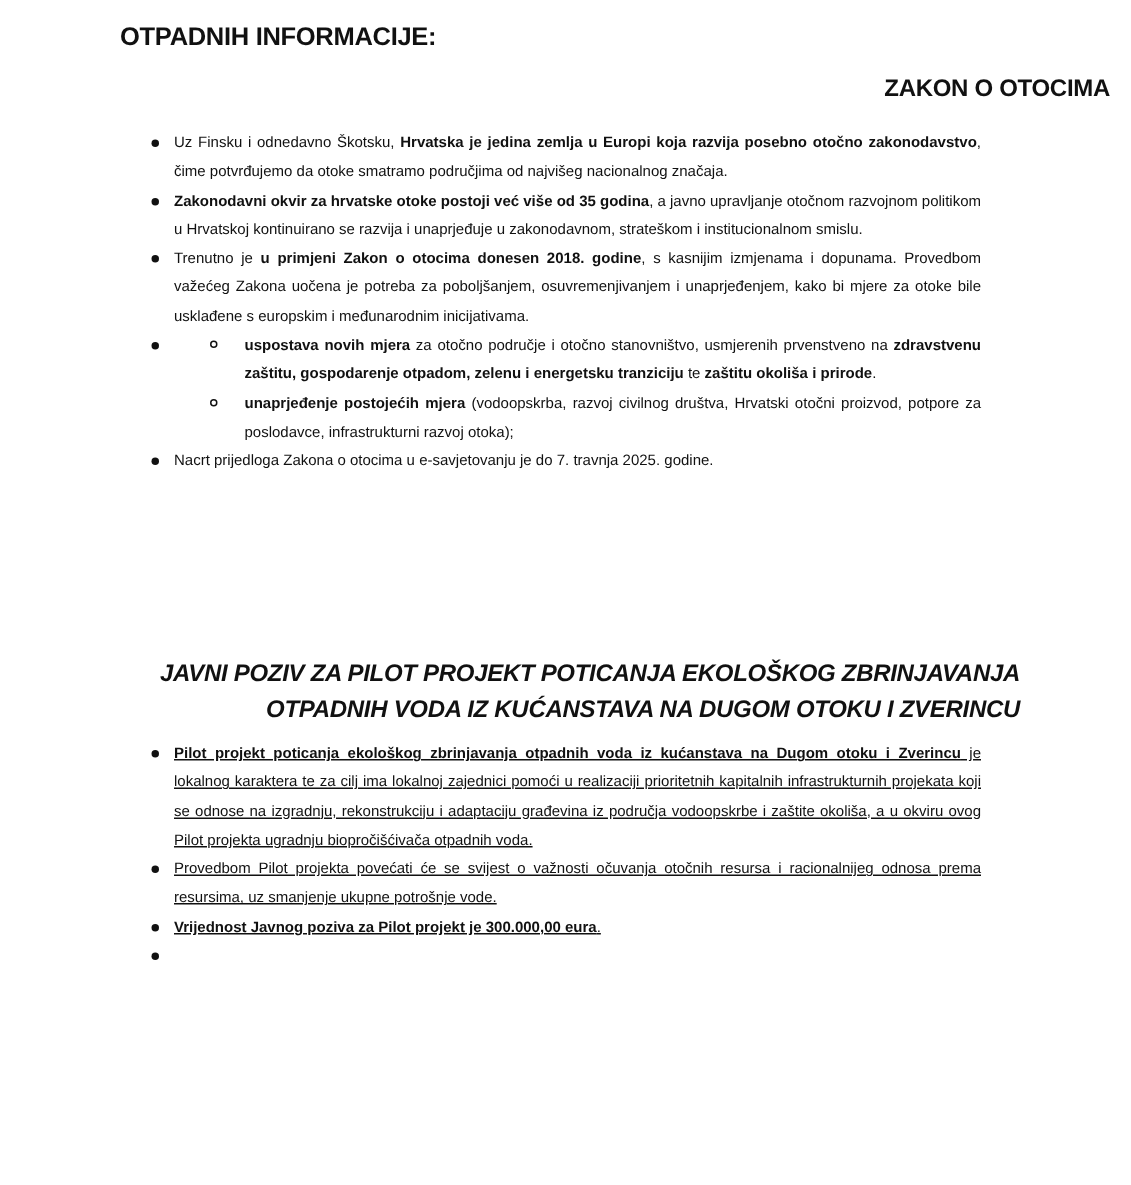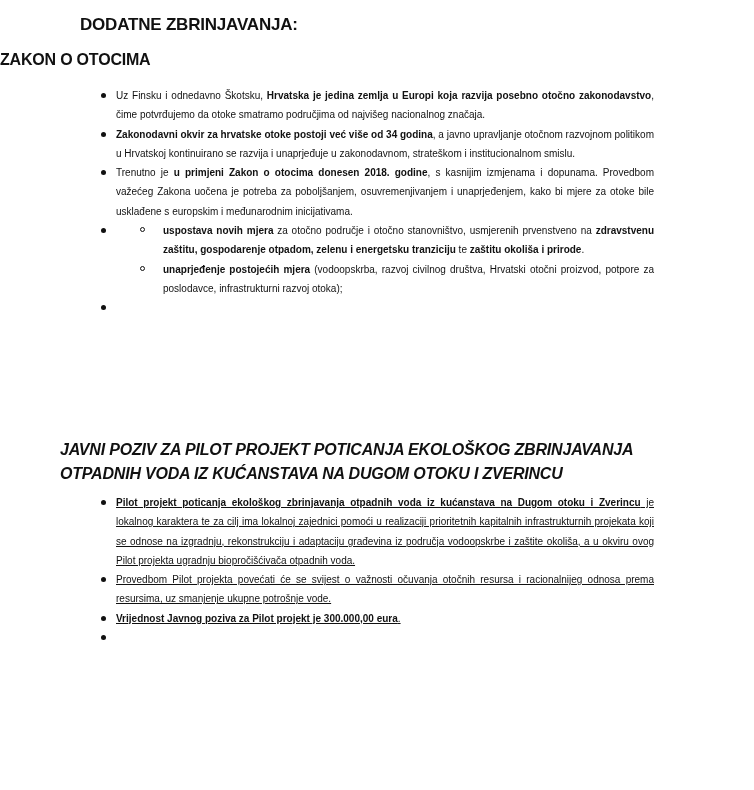--- a/index.html
+++ b/index.html
@@ -28,21 +28,21 @@
       top: 15px;
       font-size: 17px;
       font-weight: bold;
       letter-spacing: -0.2px;
       margin: 0;
     }
     .section-title {
       position: absolute;
       left: 0;
       width: 754px;
-      text-align: left;
+      text-align: right;
       font-size: 16px;
       font-weight: bold;
       letter-spacing: -0.2px;
       margin: 0;
     }
     .section-title.zakon {
       top: 51px;
       left: 0;
       width: 740px;
     }
@@ -102,52 +102,53 @@
       border: 1px solid #111111;
       box-sizing: border-box;
     }
     b { font-weight: bold; }
   </style>
 </head>
 <body>
 
 <div class="page">
 
-  <h1 class="main-heading">DODATNE ZBRINJAVANJA:</h1>
+  <h1 class="main-heading">OTPADNIH INFORMACIJE:</h1>
 
   <h2 class="section-title zakon">ZAKON O OTOCIMA</h2>
 
   <ul class="bullets list1">
     <li>
       <span class="dot"></span>
       <span>Uz Finsku i odnedavno Škotsku, </span><b>Hrvatska je jedina zemlja u Europi koja razvija posebno otočno zakonodavstvo</b><span>, čime potvrđujemo da otoke smatramo područjima od najvišeg nacionalnog značaja.</span>
     </li>
     <li>
       <span class="dot"></span>
-      <b>Zakonodavni okvir za hrvatske otoke postoji već više od 34 godina</b><span>, a javno upravljanje otočnom razvojnom politikom u Hrvatskoj kontinuirano se razvija i unaprjeđuje u zakonodavnom, strateškom i institucionalnom smislu.</span>
+      <b>Zakonodavni okvir za hrvatske otoke postoji već više od 35 godina</b><span>, a javno upravljanje otočnom razvojnom politikom u Hrvatskoj kontinuirano se razvija i unaprjeđuje u zakonodavnom, strateškom i institucionalnom smislu.</span>
     </li>
     <li>
       <span class="dot"></span>
       <span>Trenutno je </span><b>u primjeni Zakon o otocima donesen 2018. godine</b><span>, s kasnijim izmjenama i dopunama. Provedbom važećeg Zakona uočena je potreba za poboljšanjem, osuvremenjivanjem i unaprjeđenjem, kako bi mjere za otoke bile usklađene s europskim i međunarodnim inicijativama.</span>
     </li>
     <li>
       <span class="dot"></span>
       <ul class="sub">
         <li>
           <span class="circ"></span>
           <b>uspostava novih mjera</b><span> za otočno područje i otočno stanovništvo, usmjerenih prvenstveno na </span><b>zdravstvenu zaštitu, gospodarenje otpadom, zelenu i energetsku tranziciju</b><span> te </span><b>zaštitu okoliša i prirode</b><span>.</span>
         </li>
         <li>
           <span class="circ"></span>
           <b>unaprjeđenje postojećih mjera</b><span> (vodoopskrba, razvoj civilnog društva, Hrvatski otočni proizvod, potpore za poslodavce, infrastrukturni razvoj otoka);</span>
         </li>
       </ul>
     </li>
     <li>
       <span class="dot"></span>
+      <span>Nacrt prijedloga Zakona o otocima u e-savjetovanju je do 7. travnja 2025. godine.</span>
     </li>
   </ul>
 
   <h2 class="section-title javni">JAVNI POZIV ZA PILOT PROJEKT POTICANJA EKOLOŠKOG ZBRINJAVANJA OTPADNIH VODA IZ KUĆANSTAVA NA DUGOM OTOKU I ZVERINCU</h2>
 
   <ul class="bullets list2">
     <li>
       <span class="dot"></span>
       <b>Pilot projekt poticanja ekološkog zbrinjavanja otpadnih voda iz kućanstava na Dugom otoku i Zverincu</b><span>  je lokalnog karaktera te za cilj ima lokalnoj zajednici pomoći u realizaciji prioritetnih kapitalnih infrastrukturnih projekata koji se odnose na izgradnju, rekonstrukciju i adaptaciju građevina iz područja vodoopskrbe i zaštite okoliša, a u okviru ovog Pilot projekta ugradnju biopročišćivača otpadnih voda.</span>
     </li>

